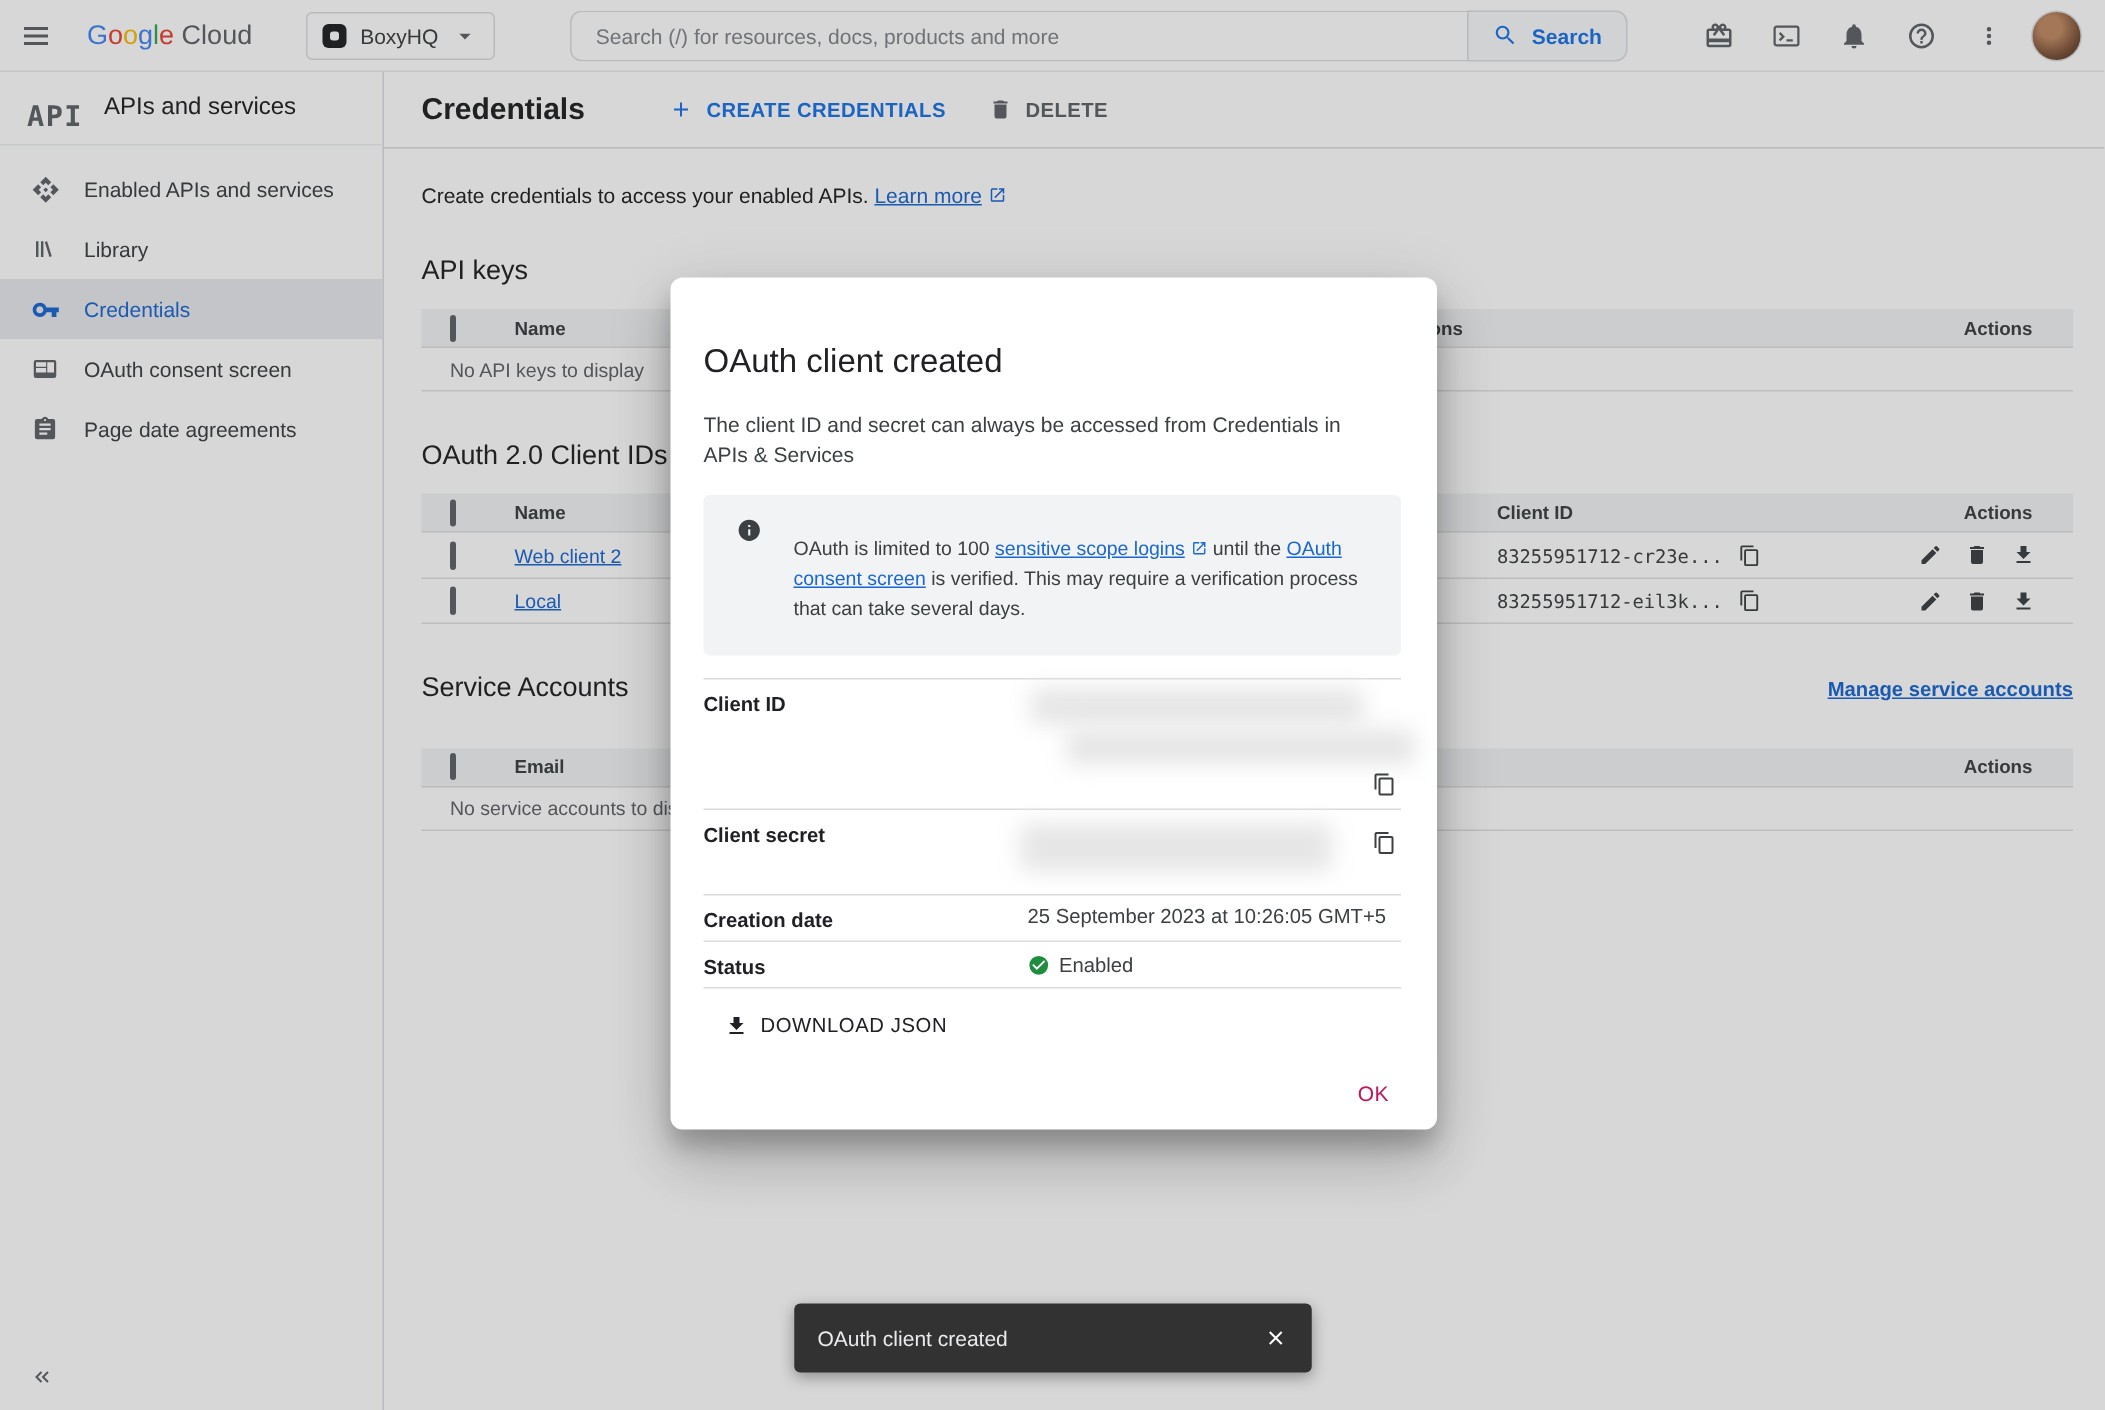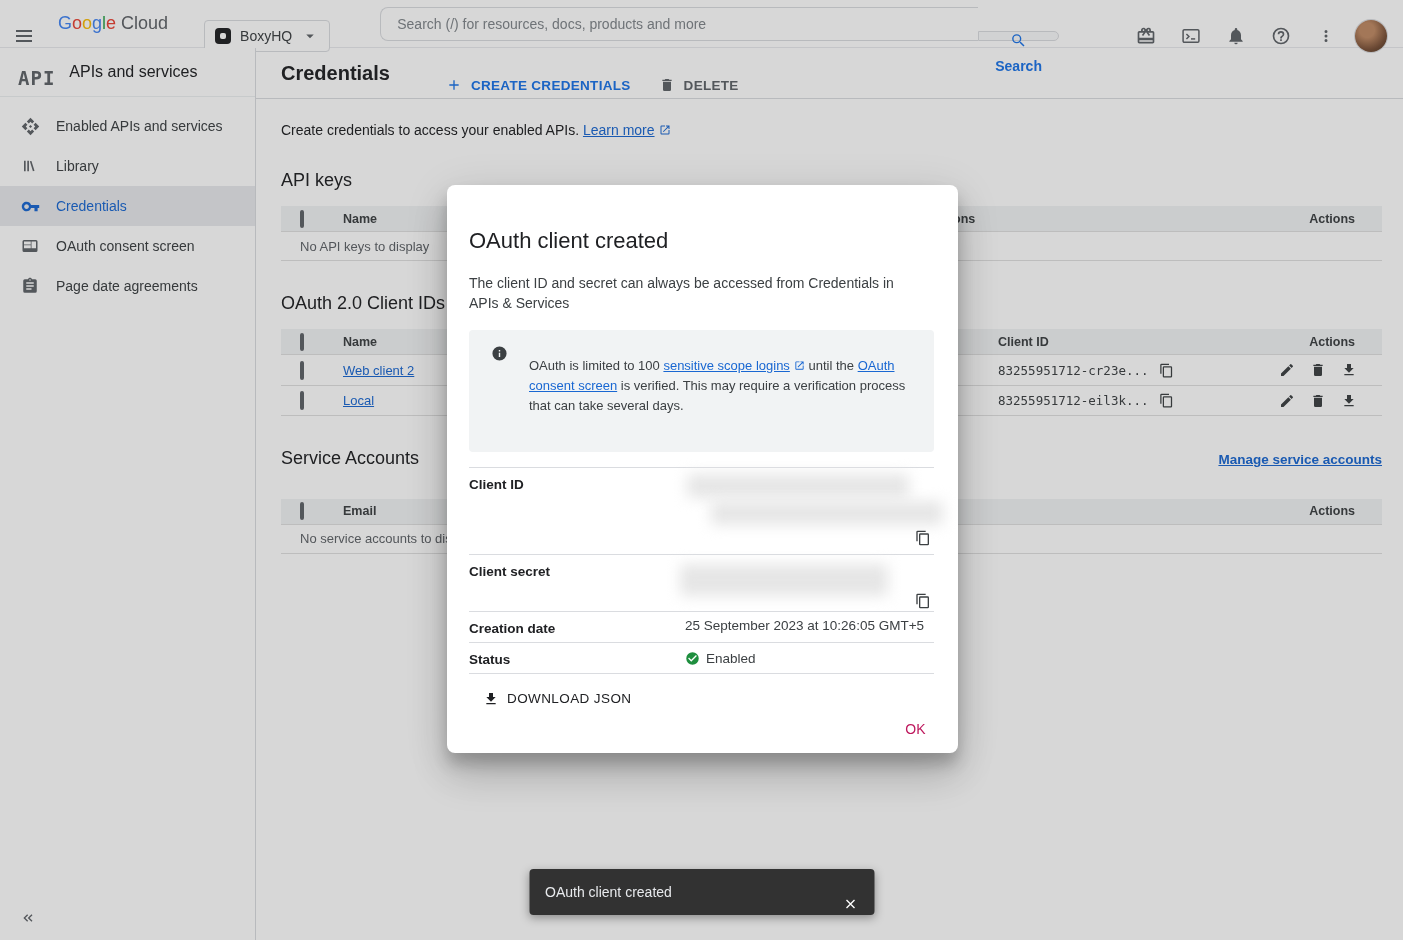--- a/index.html
+++ b/index.html
@@ -2,37 +2,37 @@
 <html><head>
 <meta charset="utf-8">
 <style>
   * { box-sizing: border-box; }
   html,body { margin:0; padding:0; }
   body {
     width:1403px; height:940px; overflow:hidden; position:relative;
     font-family:"Liberation Sans","DejaVu Sans",sans-serif;
     background:#fff; color:#202124;
   }
-  button { border:none; background:none; font:inherit; cursor:pointer; padding:0; color:inherit;margin-top:24px; }
+  button { border:none; background:none; font:inherit; cursor:pointer; padding:0; color:inherit; }
   svg { display:block; }
 
   
   .topbar { height:48px; display:flex; align-items:center; background:#fff; border-bottom:1px solid #e8eaed; padding-right:12px; }
   .hamburger-btn { width:48px; height:48px; display:flex; align-items:center; justify-content:center; color:#5f6368; }
   .logo { display:flex; align-items:center; font-size:18px; margin:0 36px 0 10px; letter-spacing:0; white-space:nowrap; }
   .logo span { font-weight:500; }
   .lg-b { color:#4285F4; } .lg-r { color:#EA4335; } .lg-y { color:#FBBC05; } .lg-g { color:#34A853; }
   .lg-cloud { color:#5f6368; margin-left:5px; }
   .project-btn { display:flex; align-items:center; gap:9px; border:1px solid #dadce0; border-radius:4px; height:32px; padding:0 10px; font-size:14px; color:#3c4043; background:#fff; }
   .project-logo { width:16px; height:16px; border-radius:4px; background:#202124; position:relative; }
   .project-logo::after { content:""; position:absolute; left:5px; top:5px; width:6px; height:6px; border-radius:2px; background:#fff; }
   .search-wrap { display:flex; margin-left:50px; height:34px; }
   .search-input { width:598px; border:1px solid #dadce0; border-right:none; border-radius:8px 0 0 8px; padding:0 16px; font-size:14px; color:#3c4043; background:#fff; outline:none; font-family:inherit; }
   .search-input::placeholder { color:#80868b; }
-  .search-btn { display:flex; align-items:center; gap:9px; border:1px solid #dadce0; border-radius:0 8px 8px 0; padding:0 16px; color:#1a73e8; font-weight:bold; font-size:14px; background:#f8f9fa;flex-direction:column; }
+  .search-btn { display:flex; align-items:center; gap:9px; border:1px solid #dadce0; border-radius:0 8px 8px 0; padding:0 16px; color:#1a73e8; font-weight:bold; font-size:14px; background:#f8f9fa; }
   .topbar-icons { display:flex; align-items:center; margin-left:auto; gap:5px; }
   .icon-btn { width:40px; height:40px; border-radius:50%; display:flex; align-items:center; justify-content:center; color:#5f6368; }
   .avatar-btn { width:40px; height:40px; display:flex; align-items:center; justify-content:center; }
   .avatar { width:32px; height:32px; border-radius:50%; background:radial-gradient(circle at 38% 32%, #c08a64 25%, #7a5138 65%, #42301f 100%); box-shadow:0 0 0 1px #dadce0; }
 
   
   .shell { display:flex; height:892px; }
   .sidebar { width:256px; flex:0 0 256px; border-right:1px solid #dadce0; background:#fff; position:relative; }
   .sidebar-header { display:flex; align-items:center; gap:14px; height:49px; padding:0 18px; border-bottom:1px solid #eceff1; }
   .api-logo { font-family:"DejaVu Sans Mono","Liberation Mono",monospace; font-weight:bold; font-size:19px; letter-spacing:1px; color:#5f6368;margin-top:11px; }
@@ -73,21 +73,21 @@
   .row-actions .icon-sm { cursor:pointer; }
   .empty-row { height:29px; display:flex; align-items:center; padding-left:19px; font-size:13px; color:#5f6368; border-bottom:1px solid #e0e0e0; }
   .mono-cell { display:flex; align-items:center; gap:10px; font-family:"DejaVu Sans Mono","Liberation Mono",monospace; font-size:12.5px; color:#3c4043; }
 
   
   .scrim { position:fixed; inset:0; background:rgba(32,33,36,0.18); z-index:40; }
   .dialog { position:fixed; left:447px; top:185px; width:511px; height:568px; background:#fff; border-radius:8px; z-index:50; padding:25px 24px 20px 22px;
             box-shadow:0 11px 15px rgba(0,0,0,.2), 0 24px 38px rgba(0,0,0,.14), 0 9px 46px rgba(0,0,0,.12); }
   .dialog-title { font-size:22px; font-weight:400; color:#202124; }
   .dialog-sub { margin-top:14px; font-size:14px; line-height:20px; color:#3c4043; width:445px; }
-  .notice { margin-top:17px; background:#f1f3f4; border-radius:4px; display:flex; padding:13px 10px 23px 0; }
+  .notice { margin-top:17px; background:#f1f3f4; border-radius:4px; display:flex; padding:13px 10px 8px 0; }
   .notice-icon { flex:0 0 60px; display:flex; justify-content:center; padding-top:2px; color:#3c4043; }
   .notice-text { flex:1; font-size:13px; line-height:20px; color:#3c4043; padding-right:4px; }
   .fields { margin-top:15px; border-top:1px solid #dadce0; }
   .frow { display:grid; grid-template-columns:216px 1fr; border-bottom:1px solid #dadce0; padding:6px 0; font-size:13.5px; }
   .flabel { font-weight:bold; color:#202124; padding-top:3px; }
   .fvalue { color:#3c4043; }
   .cid-value { position:relative; height:74px; }
   .redact { position:absolute; background:#e6e6e6; filter:blur(7px); border-radius:4px; }
   .cid-b1 { left:2px; top:0; width:222px; height:24px; }
   .cid-b2 { left:26px; top:27px; width:232px; height:24px; }

